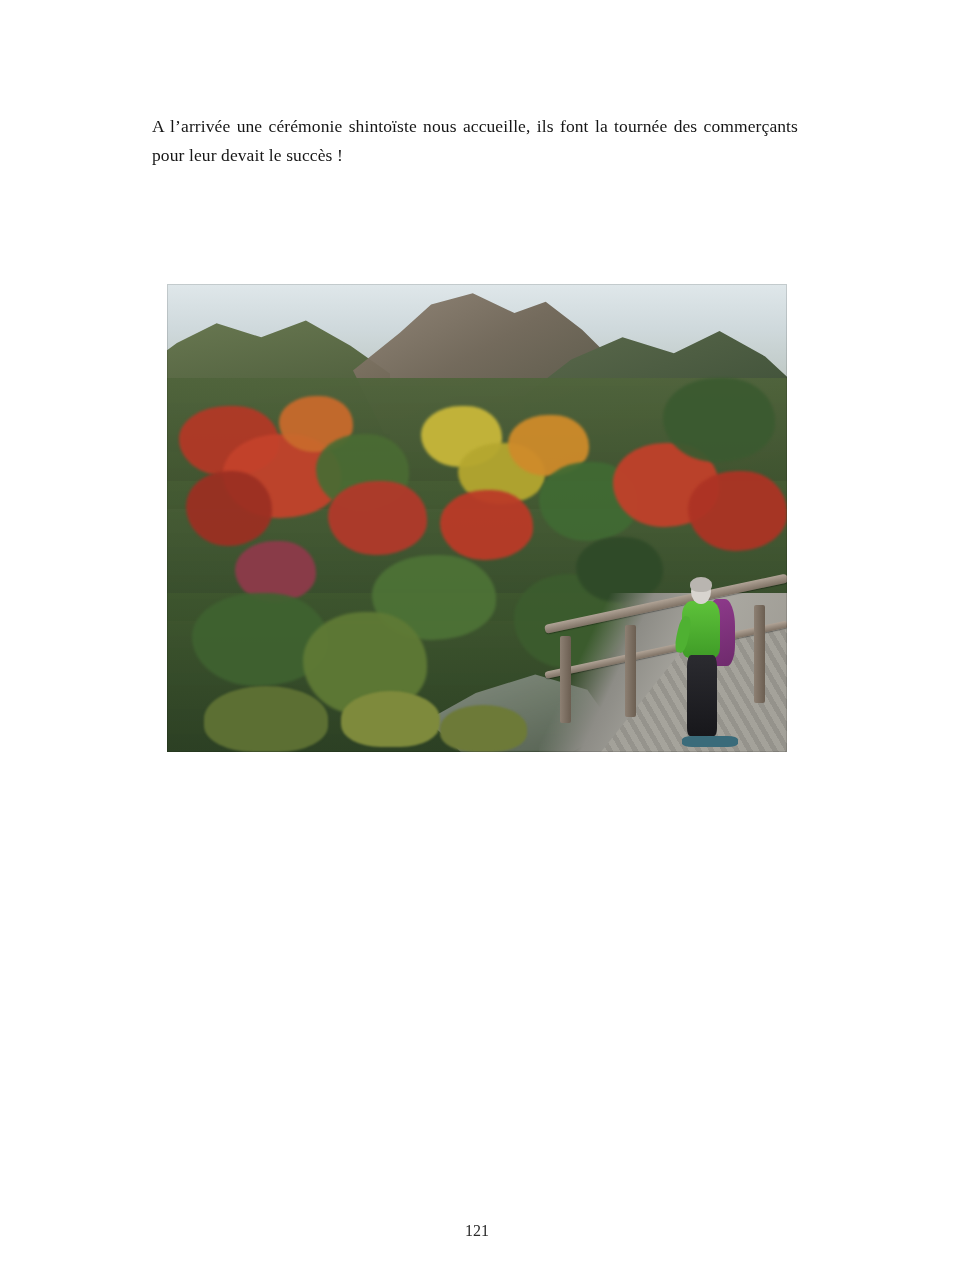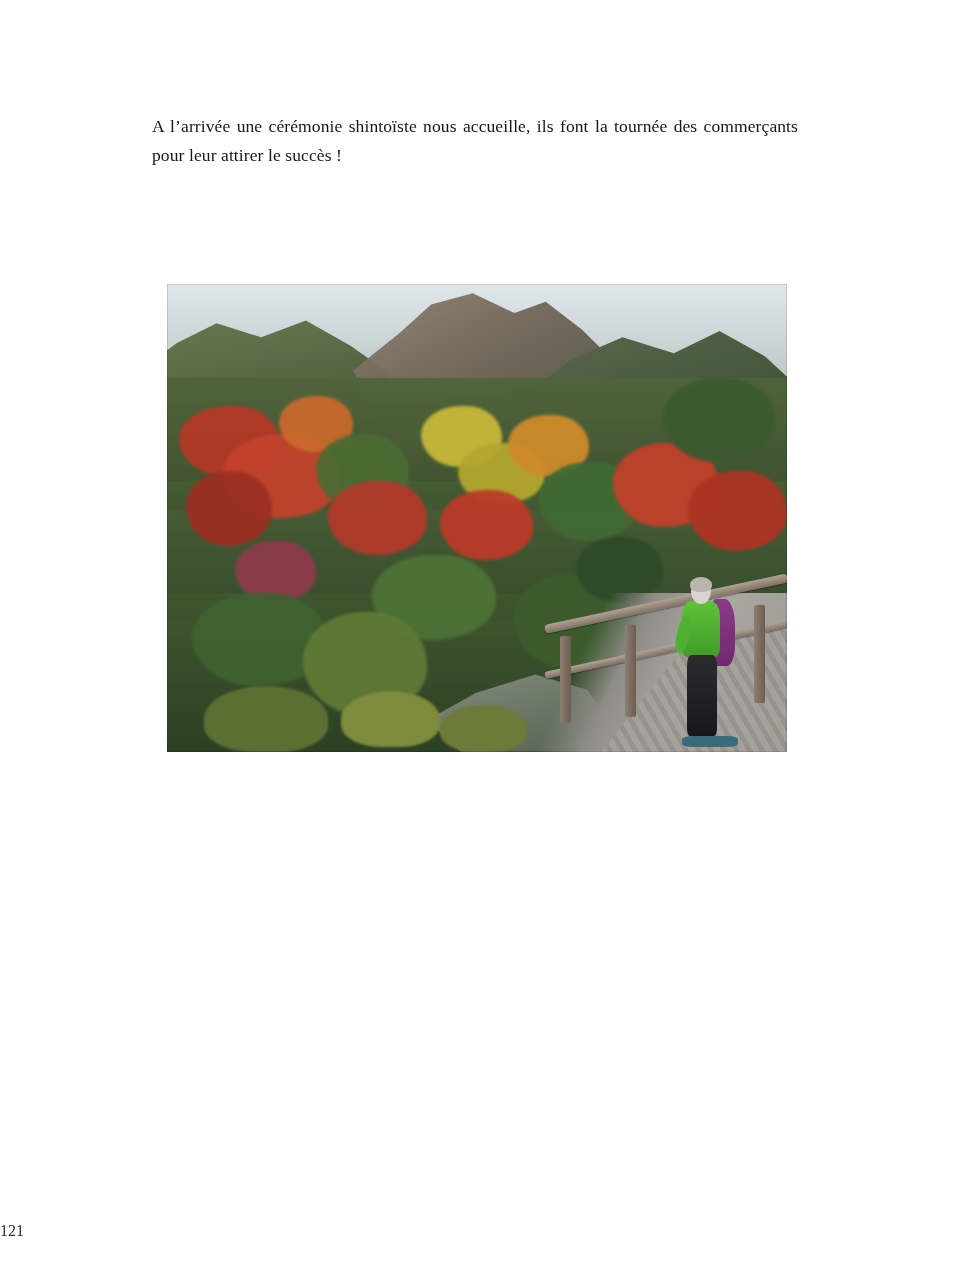--- a/index.html
+++ b/index.html
@@ -173,32 +173,33 @@
     box-shadow: inset 0 0 0 1px rgba(0,0,0,.12);
     pointer-events: none;
   }
 
   
   .page-number {
     position: absolute;
     left: 0;
     right: 0;
     top: 1222px;
+    text-align: center;
     font-family: "Liberation Serif", serif;
     font-size: 16px;
     color: #2a2a2a;
   }
 </style>
 </head>
 <body>
 
 <div class="page">
 
   <div class="content">
-    <p class="para">A l’arrivée une cérémonie shintoïste nous accueille, ils font la tournée des commerçants pour leur attirer le succès !</p>
+    <p class="para">A l’arrivée une cérémonie shintoïste nous accueille, ils font la tournée des commerçants pour leur devait le succès !</p>
   </div>
 
   <figure class="photo-wrap" style="margin:0;">
     <div class="photo" role="img" aria-label="Photographie d’une forêt aux couleurs d’automne avec une randonneuse en veste verte et sac à dos violet sur un pont en bois">
 
       <div class="sky"></div>
       <div class="ridge3"></div>
       <div class="ridge"></div>
       <div class="ridge2"></div>
 

